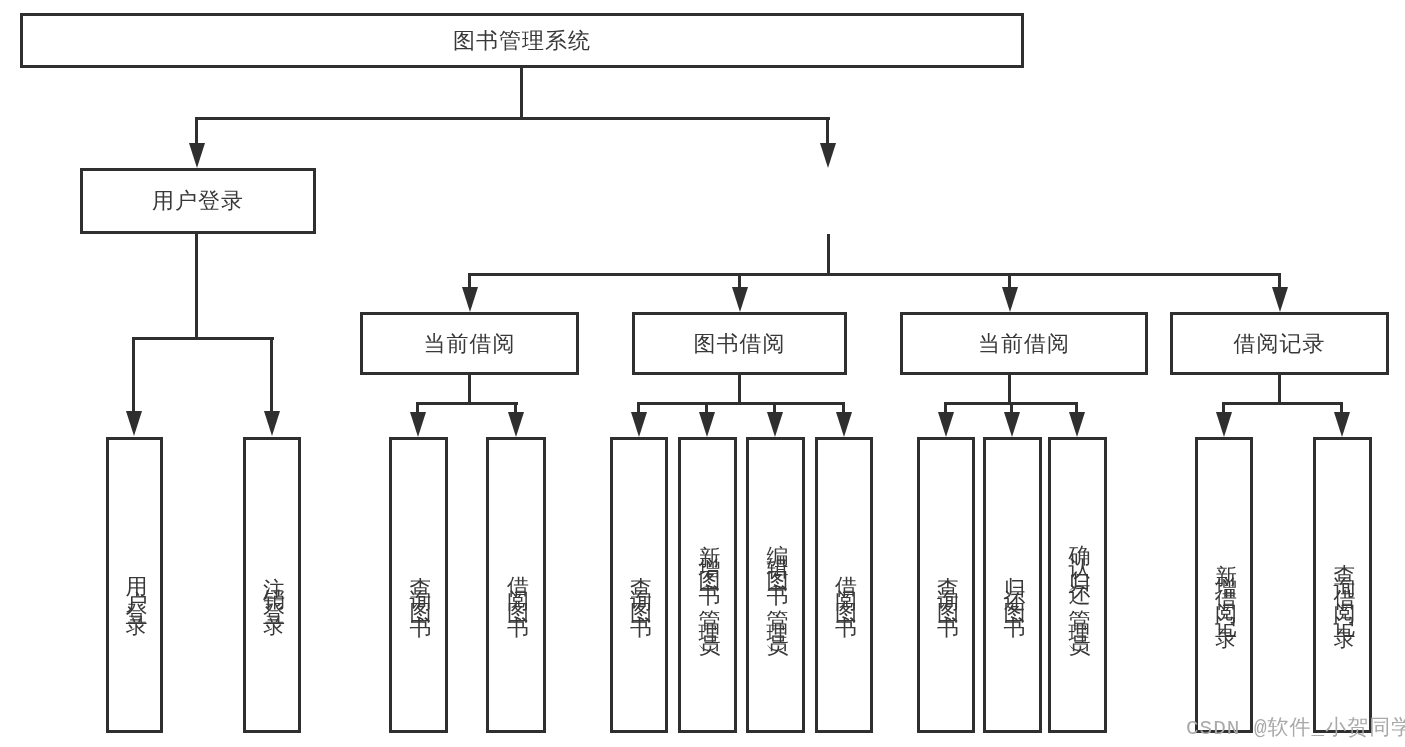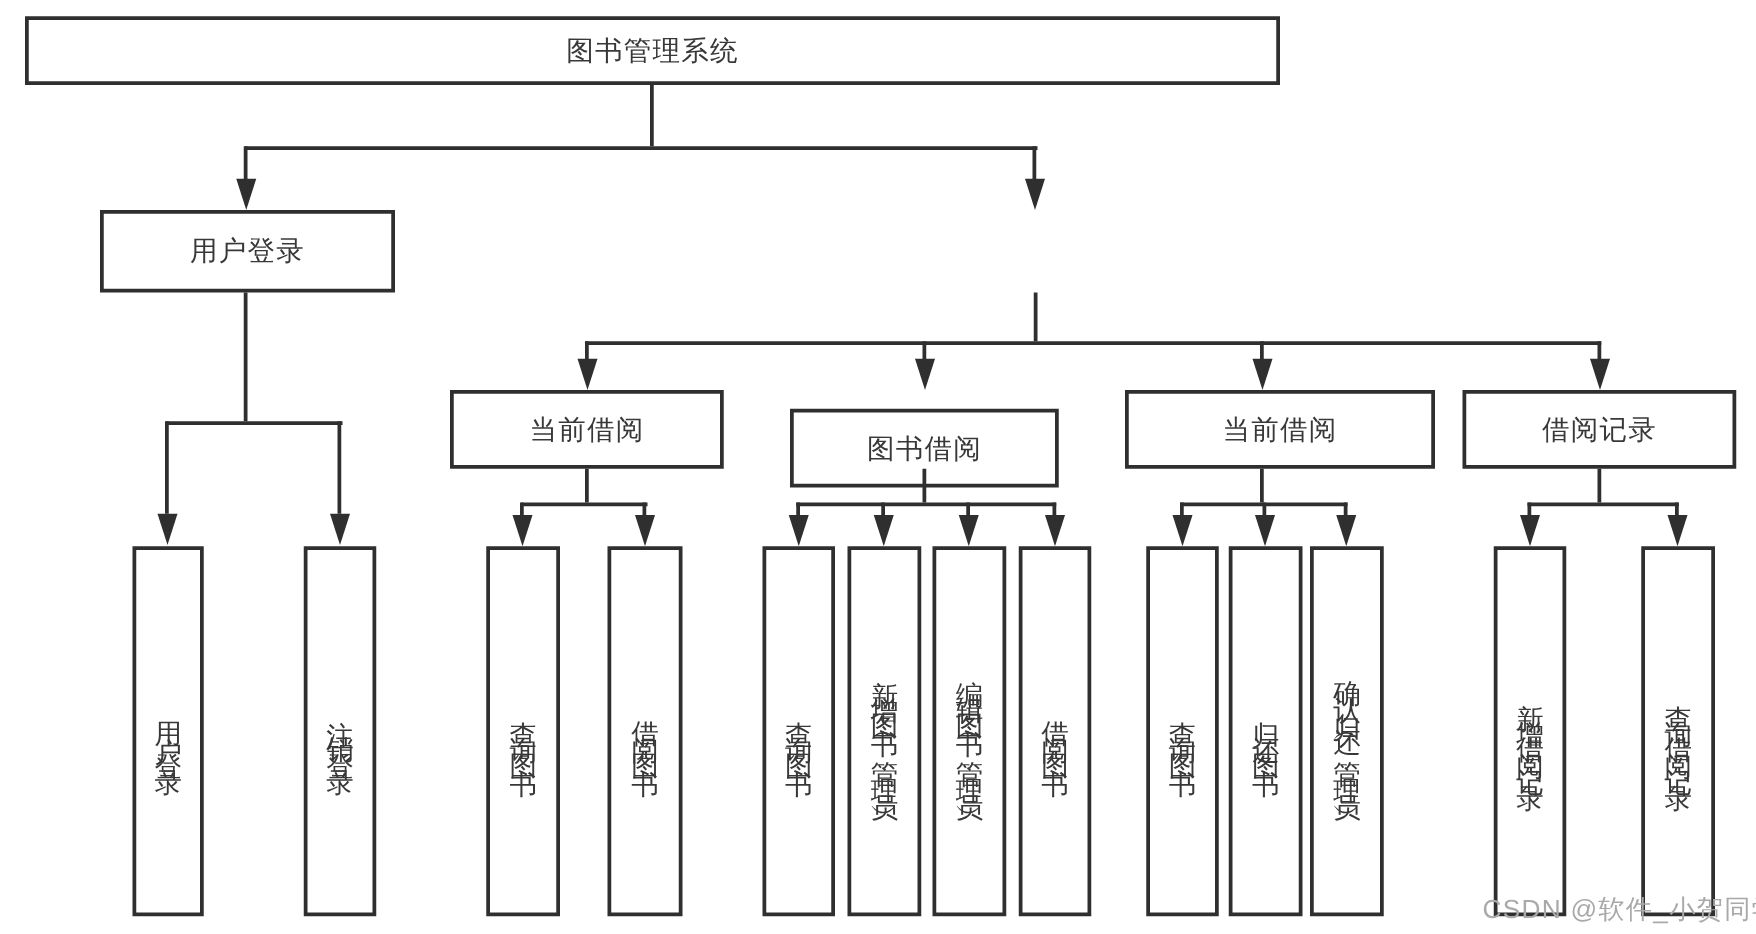--- a/index.html
+++ b/index.html
@@ -1,20 +1,20 @@
 <!DOCTYPE html>
 <html><head>
 <meta charset="utf-8">
 <style>
   html,body{margin:0;padding:0;background:#ffffff;}
   #canvas{
     position:relative;
     width:1405px;height:747px;
     background:#ffffff;
-    font-family:Liberation Sans, sans-serif;
+    font-family:Liberation Mono, monospace;
     overflow:hidden;
   }
   .box{
     position:absolute;
     box-sizing:border-box;
     border:3px solid #2f2f2f;
     background:#ffffff;
     color:#383838;
     display:flex;
     align-items:center;
@@ -59,21 +59,21 @@
     <span>图书管理系统</span>
   </div>
 
   <div class="box hbox" style="left:80px;top:168px;width:236px;height:66px;">
     <span>用户登录</span>
   </div>
 
   <div class="box hbox" style="left:360px;top:312px;width:219px;height:63px;">
     <span>当前借阅</span>
   </div>
-  <div class="box hbox" style="left:632px;top:327px;width:215px;height:63px;">
+  <div class="box hbox" style="left:632px;top:312px;width:215px;height:63px;">
     <span>图书借阅</span>
   </div>
   <div class="box hbox" style="left:900px;top:312px;width:248px;height:63px;">
     <span>当前借阅</span>
   </div>
   <div class="box hbox" style="left:1170px;top:312px;width:219px;height:63px;align-items:center;">
     <span>借阅记录</span>
   </div>
 
   <div class="box leaf" style="left:106px;top:437px;width:57px;height:296px;">

